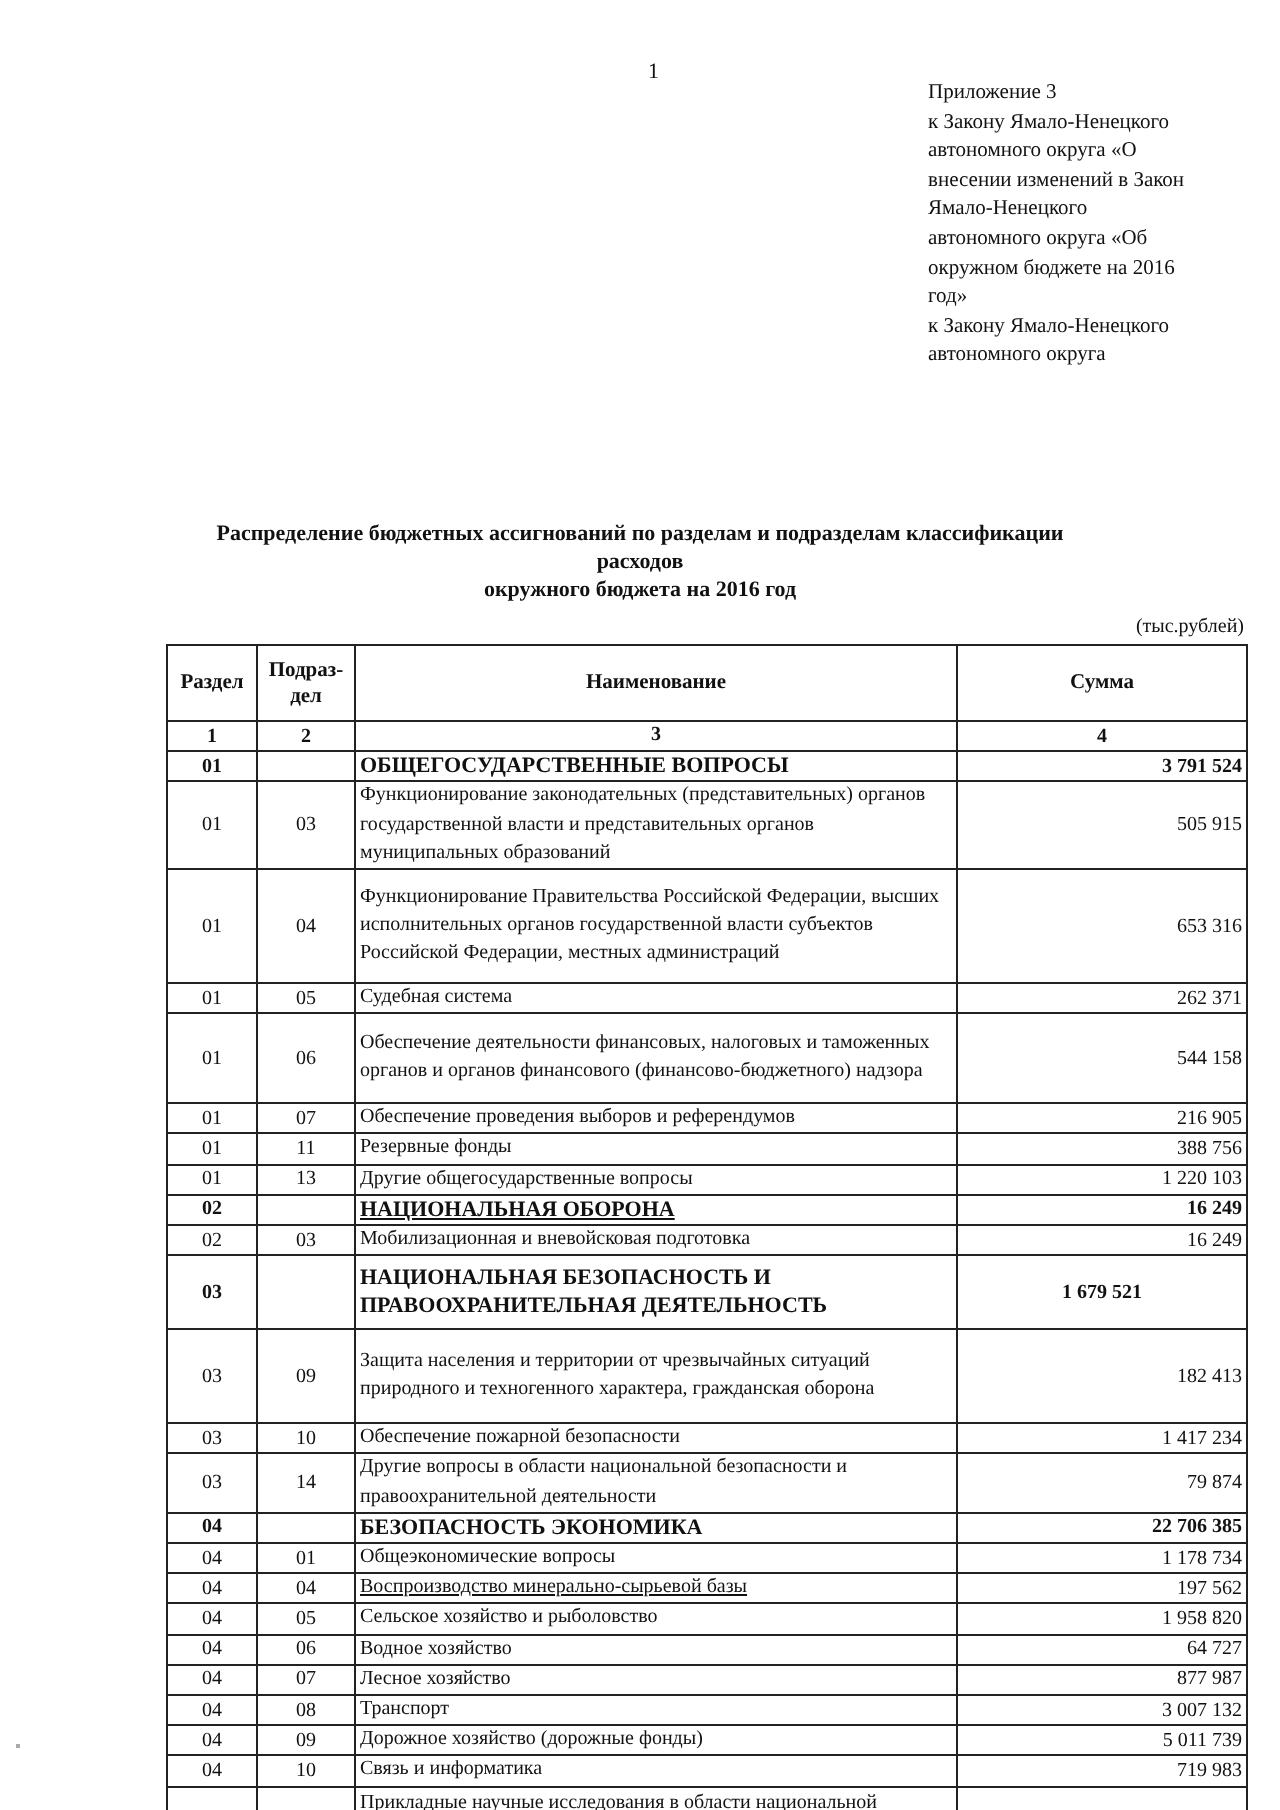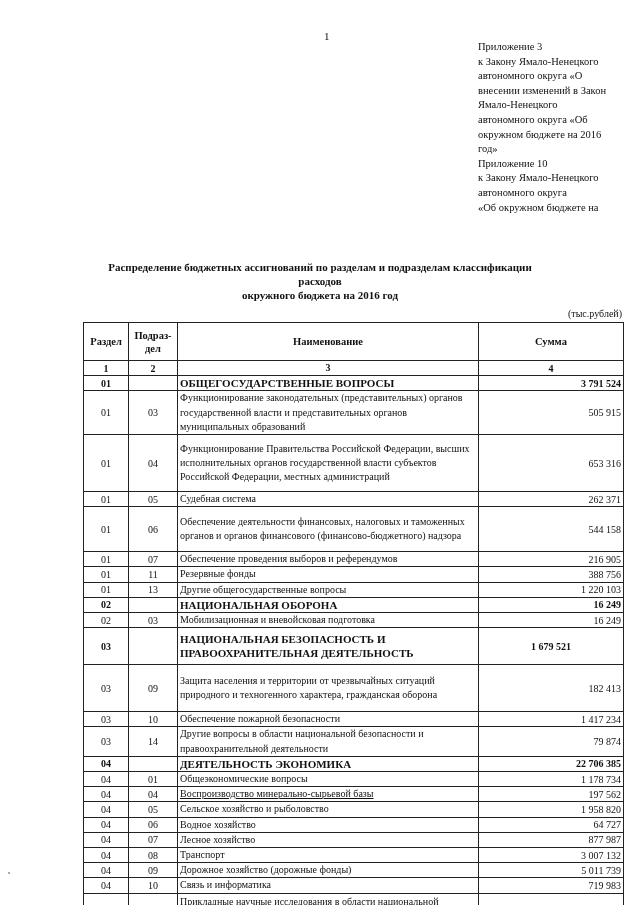--- a/index.html
+++ b/index.html
@@ -1,19 +1,19 @@
 <!DOCTYPE html>
 <html><head>
 <meta charset="utf-8">
 <style>
   html, body { margin:0; padding:0; background:#fff; }
   body { width:640px; height:905px; position:relative; overflow:hidden;
          font-family:"Liberation Serif", serif; color:#111; }
   .page-num { position:absolute; left:324px; top:30px; font-size:11px; }
-  .appendix { position:absolute; left:478px; top:40px; width:160px;
+  .appendix { position:absolute; left:464px; top:40px; width:160px;
               font-size:10.5px; line-height:14.6px; }
   .appendix div { white-space:nowrap; }
   .title { position:absolute; left:90px; top:260px; width:460px; text-align:center;
            font-weight:bold; font-size:11px; line-height:14px; }
   .units { position:absolute; right:18px; top:308px; font-size:10px; }
   table.budget { position:absolute; left:83px; top:322px; width:541px;
                  border-collapse:collapse; table-layout:fixed; font-size:10px; }
   table.budget td, table.budget th { border:1px solid #222; padding:0 2px; vertical-align:middle; }
   table.budget th { font-weight:bold; font-size:10.5px; height:37px; text-align:center; line-height:13px; }
   .c1 { width:40px; text-align:center; }
@@ -33,24 +33,22 @@
 
 <div class="appendix">
   <div>Приложение 3</div>
   <div>к Закону Ямало-Ненецкого</div>
   <div>автономного округа «О</div>
   <div>внесении изменений в Закон</div>
   <div>Ямало-Ненецкого</div>
   <div>автономного округа «Об</div>
   <div>окружном бюджете на 2016</div>
   <div>год»</div>
-  <div>Приложение 10</div>
   <div>к Закону Ямало-Ненецкого</div>
   <div>автономного округа</div>
-  <div>«Об окружном бюджете на</div>
 </div>
 
 <div class="title">
   <div>Распределение бюджетных ассигнований по разделам и подразделам классификации расходов</div>
   <div>окружного бюджета на  2016 год</div>
 </div>
 
 <div class="units">(тыс.рублей)</div>
 
 <table class="budget">
@@ -113,21 +111,21 @@
       </tr>
       <tr>
         <td class="c1" style="height: 13px;">01</td>
         <td class="c2" style="height: 13px;">13</td>
         <td class="c3" style="height: 13px;">Другие общегосударственные вопросы</td>
         <td class="c4" style="height: 13px;">1 220 103</td>
       </tr>
       <tr class="sec">
         <td class="c1" style="height: 13px;">02</td>
         <td class="c2" style="height: 13px;"></td>
-        <td class="c3" style="height: 13px;">НАЦИОНАЛЬНАЯ ОБОРОНА</td>
+        <td class="c3" style="height: 13px; text-decoration: underline;">НАЦИОНАЛЬНАЯ ОБОРОНА</td>
         <td class="c4" style="height: 13px;">16 249</td>
       </tr>
       <tr>
         <td class="c1" style="height: 12px;">02</td>
         <td class="c2" style="height: 12px;">03</td>
         <td class="c3" style="height: 12px;">Мобилизационная и вневойсковая подготовка</td>
         <td class="c4" style="height: 12px;">16 249</td>
       </tr>
       <tr class="sec">
         <td class="c1" style="height: 36px;">03</td>
@@ -149,21 +147,21 @@
       </tr>
       <tr>
         <td class="c1" style="height: 28px;">03</td>
         <td class="c2" style="height: 28px;">14</td>
         <td class="c3" style="height: 28px;">Другие вопросы в области национальной безопасности и правоохранительной деятельности</td>
         <td class="c4" style="height: 28px;">79 874</td>
       </tr>
       <tr class="sec">
         <td class="c1" style="height: 13px;">04</td>
         <td class="c2" style="height: 13px;"></td>
-        <td class="c3" style="height: 13px;">ДЕЯТЕЛЬНОСТЬ ЭКОНОМИКА</td>
+        <td class="c3" style="height: 13px;">БЕЗОПАСНОСТЬ ЭКОНОМИКА</td>
         <td class="c4" style="height: 13px;">22 706 385</td>
       </tr>
       <tr>
         <td class="c1" style="height: 13px;">04</td>
         <td class="c2" style="height: 13px;">01</td>
         <td class="c3" style="height: 13px;">Общеэкономические вопросы</td>
         <td class="c4" style="height: 13px;">1 178 734</td>
       </tr>
       <tr>
         <td class="c1" style="height: 13px;">04</td>

